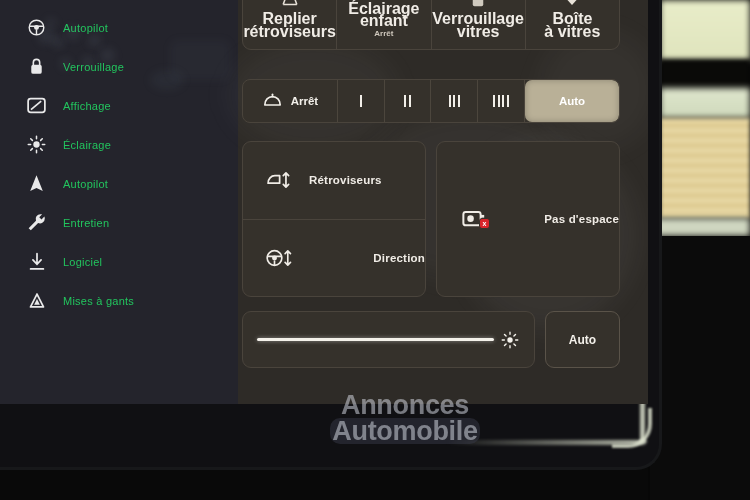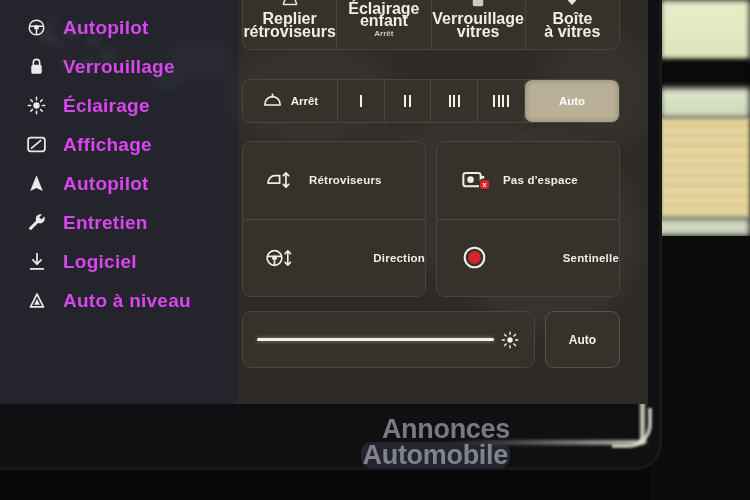--- a/index.html
+++ b/index.html
@@ -71,21 +71,21 @@
     background:#24242c;
     padding-top:8px;
   }
   .nav-item {
     display:flex; align-items:center; height:39px; padding-left:26px; gap:16px;
     cursor:pointer;
   }
   .nav-ico { width:21px; height:21px; flex:0 0 21px; display:flex;
              align-items:center; justify-content:center; opacity:.96; }
   .nav-ico svg { display:block; }
-  .nav-label { color:#d946ef; font-size:19px; font-weight:bold; letter-spacing:.25px; }
+  .nav-label { color:#22c55e; font-size:11px; font-weight:normal; letter-spacing:.25px; }
 
   
   .bokeh { position:absolute; border-radius:50%; background:rgba(150,165,190,.10);
            filter:blur(4px); pointer-events:none; }
 
   
   #content { position:absolute; left:238px; top:0; width:410px; height:404px;
              background:#2e2b27; }
 
   
@@ -146,23 +146,23 @@
              border-radius:9px; display:flex; align-items:center;
              justify-content:center; color:#f3f0ea; font-size:12px;
              font-weight:bold; cursor:pointer; }
 
   
   .smear { position:absolute; pointer-events:none; border-radius:50%;
            filter:blur(12px); }
 
   
   #watermark {
-    position:absolute; left:300px; top:416px; width:210px;
+    position:absolute; left:300px; top:392px; width:210px;
     color:rgba(215,218,228,.52); font-size:27px; font-weight:bold;
-    line-height:26px; letter-spacing:-.3px; text-align:right;
+    line-height:26px; letter-spacing:-.3px; text-align:center;
     pointer-events:none;
   }
   #watermark .l2 { background:rgba(60,62,78,.45); display:inline-block;
                    padding:0 2px;border-radius:10px; }
 </style>
 </head>
 <body>
 
 <div id="photo">
 
@@ -210,38 +210,38 @@
           <svg width="17" height="19" viewBox="0 0 20 24" fill="none">
             <path d="M6 10V7a4 4 0 018 0v3" stroke="#f2f2f2" stroke-width="2"></path>
             <rect x="3.4" y="9.8" width="13.2" height="11.4" rx="2.4" fill="#f2f2f2"></rect>
           </svg>
         </span>
         <span class="nav-label">Verrouillage</span>
       </div>
 
       <div class="nav-item">
         <span class="nav-ico">
+          <svg width="19" height="17" viewBox="0 0 22 19" fill="none">
+            <rect x="1.3" y="1.5" width="19.4" height="16" rx="3" stroke="#f2f2f2" stroke-width="2"></rect>
+            <path d="M4.6 14.2L16.4 4.4" stroke="#f2f2f2" stroke-width="2"></path>
+          </svg>
+        </span>
+        <span class="nav-label">Affichage</span>
+      </div>
+
+      <div class="nav-item">
+        <span class="nav-ico">
           <svg width="19" height="19" viewBox="0 0 24 24" stroke="#f2f2f2" stroke-width="1.9" stroke-linecap="round">
             <circle cx="12" cy="12" r="4" fill="#f2f2f2" stroke="none"></circle>
             <path d="M12 1.6v3M12 19.4v3M1.6 12h3M19.4 12h3M4.7 4.7l2.1 2.1M17.2 17.2l2.1 2.1M19.3 4.7l-2.1 2.1M6.8 17.2l-2.1 2.1"></path>
           </svg>
         </span>
         <span class="nav-label">Éclairage</span>
       </div>
 
-      <div class="nav-item">
-        <span class="nav-ico">
-          <svg width="19" height="17" viewBox="0 0 22 19" fill="none">
-            <rect x="1.3" y="1.5" width="19.4" height="16" rx="3" stroke="#f2f2f2" stroke-width="2"></rect>
-            <path d="M4.6 14.2L16.4 4.4" stroke="#f2f2f2" stroke-width="2"></path>
-          </svg>
-        </span>
-        <span class="nav-label">Affichage</span>
-      </div>
-
 
       <div class="nav-item">
         <span class="nav-ico">
           <svg width="17" height="19" viewBox="0 0 18 22" fill="#f2f2f2">
             <path d="M9 1.4L16.3 19.8 9 16.1 1.7 19.8z"></path>
           </svg>
         </span>
         <span class="nav-label">Autopilot</span>
       </div>
 
@@ -264,21 +264,21 @@
         <span class="nav-label">Logiciel</span>
       </div>
 
       <div class="nav-item">
         <span class="nav-ico">
           <svg width="18" height="19" viewBox="0 0 20 22" fill="#f2f2f2">
             <path d="M10 3.5L17.5 18.5H2.5z" fill="none" stroke="#f2f2f2" stroke-width="2" stroke-linejoin="round"></path>
             <path d="M10 9.2l3.3 6.6H6.7z"></path>
           </svg>
         </span>
-        <span class="nav-label">Auto à niveau</span>
+        <span class="nav-label">Mises à gants</span>
       </div>
     </div>
 
     <div id="content">
 
       <div class="smear" style="left:-10px;top:40px;width:170px;height:110px;background:rgba(190,190,190,.055);"></div>
       <div class="smear" style="left:120px;top:110px;width:230px;height:170px;background:rgba(200,200,200,.05);"></div>
       <div class="smear" style="left:220px;top:140px;width:180px;height:190px;background:rgba(210,205,200,.06);"></div>
       <div class="smear" style="left:300px;top:30px;width:120px;height:120px;background:rgba(200,200,200,.045);"></div>
 
@@ -397,29 +397,20 @@
             <span class="gico" style="position:relative;">
               <svg width="24" height="20" viewBox="0 0 26 22" fill="none">
                 <rect x="1.3" y="3.4" width="19" height="14.5" rx="2.6" stroke="#f0ece6" stroke-width="2.2"></rect>
                 <circle cx="9.2" cy="10.6" r="3.6" fill="#f0ece6"></circle>
                 <rect x="20" y="6.5" width="4.2" height="3" fill="#f0ece6"></rect>
               </svg>
               <span style="position:absolute;right:-1px;bottom:0px;width:11px;height:11px;border-radius:3px;background:#d8242a;color:#fff;font-size:7px;font-weight:bold;display:flex;align-items:center;justify-content:center;border:1.5px solid #35312b;">x</span>
             </span>
             <span class="gl">Pas d'espace</span>
           </div>
-          <div class="gcell">
-            <span class="gico">
-              <svg width="23" height="23" viewBox="0 0 24 24">
-                <circle cx="12" cy="12" r="10.2" fill="none" stroke="#f2ece6" stroke-width="2.2"></circle>
-                <circle cx="12" cy="12" r="6.6" fill="#d8232a"></circle>
-              </svg>
-            </span>
-            <span class="gl">Sentinelle</span>
-          </div>
         </div>
       </div>
 
       <div id="brightrow">
         <div id="slider">
           <span class="track"></span>
           <span class="sun">
             <svg width="18" height="18" viewBox="0 0 22 22" stroke="#f6f3ed" stroke-width="1.7" stroke-linecap="round">
               <circle cx="11" cy="11" r="3.3" fill="#f6f3ed" stroke="none"></circle>
               <path d="M11 1.5v2.6M11 17.9v2.6M1.5 11h2.6M17.9 11h2.6M4.3 4.3l1.9 1.9M15.8 15.8l1.9 1.9M17.7 4.3l-1.9 1.9M6.2 15.8l-1.9 1.9"></path>

